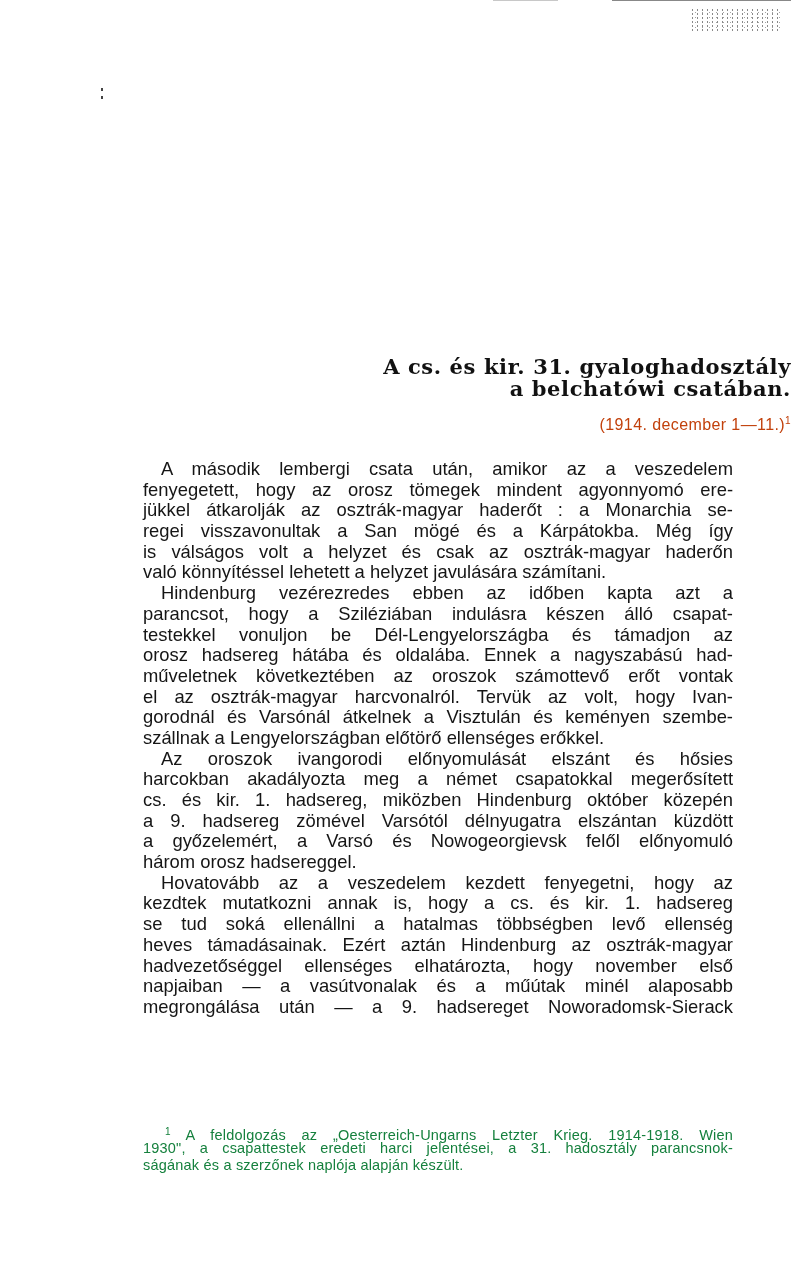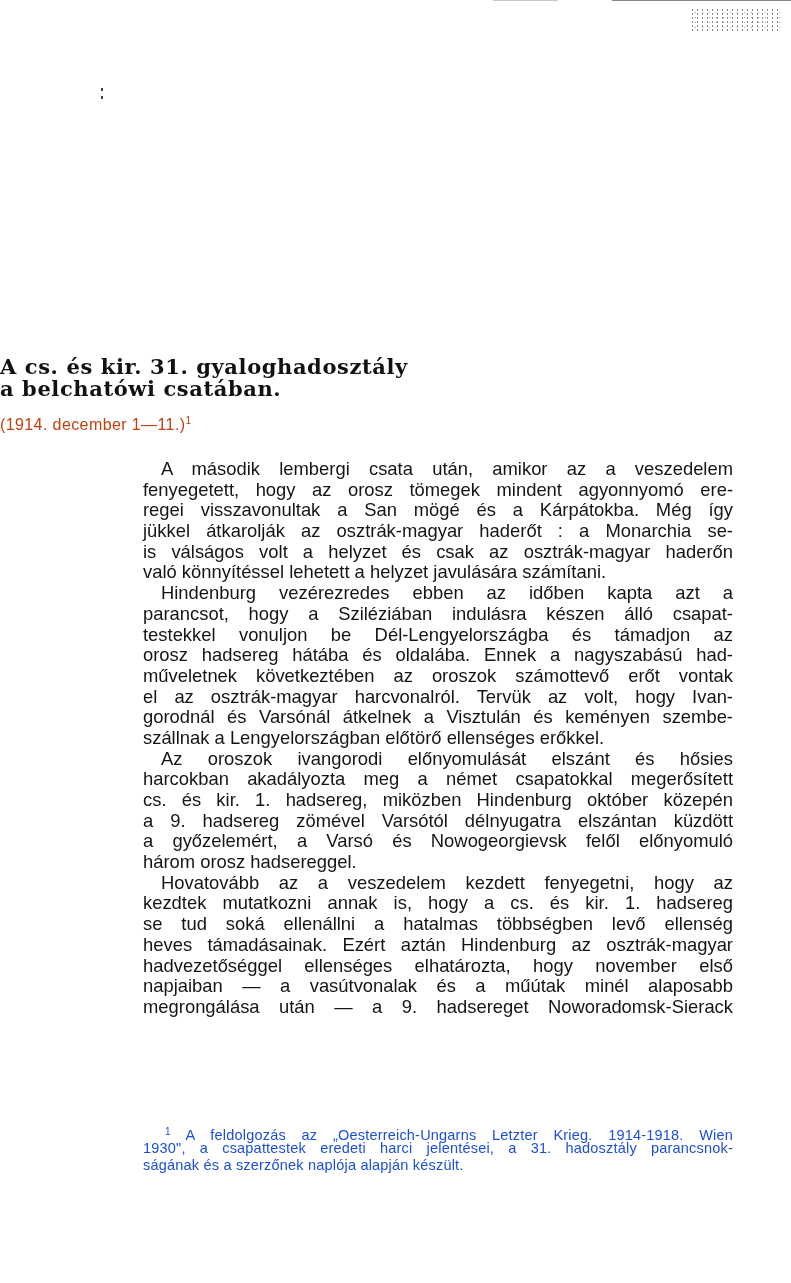--- a/index.html
+++ b/index.html
@@ -40,21 +40,21 @@
       position: absolute;
       width: 2px;
       height: 3px;
       background: #444;
     }
     .title-block {
       position: absolute;
       left: 0;
       top: 356px;
       width: 791px;
-      text-align: left;
+      text-align: right;
     }
     .title-line {
       font-family: "DejaVu Serif", serif;
       font-weight: bold;
       font-size: 21px;
       line-height: 22px;
       letter-spacing: 0.6px;
       color: #111;
     }
     .subtitle {
@@ -96,21 +96,21 @@
     }
     .fn-line {
       display: block;
       height: 17px;
       line-height: 17px;
       font-family: "Liberation Sans", sans-serif;
       font-size: 14.5px;
       white-space: nowrap;
       text-align: justify;
       text-align-last: justify;
-      color: #1d4ed8;
+      color: #15803d;
       letter-spacing: 0.2px;
     }
     .fn-line.indent { padding-left: 22px; }
     .fn-line.last { text-align-last: left; }
     .fn-line sup {
       font-size: 10px;
       vertical-align: 5px;
     }
   </style>
 </head>
@@ -124,22 +124,22 @@
 
 <div class="title-block">
   <div class="title-line">A cs. és kir. 31. gyaloghadosztály</div>
   <div class="title-line">a belchatówi csatában.</div>
   <div class="subtitle"><span>(1914. december 1—11.)</span><sup>1</sup></div>
 </div>
 
 <div class="body-text">
   <span class="line indent">A második lembergi csata után, amikor az a veszedelem</span>
   <span class="line">fenyegetett, hogy az orosz tömegek mindent agyonnyomó ere-</span>
+  <span class="line">jükkel átkarolják az osztrák-magyar haderőt : a Monarchia se-</span>
   <span class="line">regei visszavonultak a San mögé és a Kárpátokba. Még így</span>
-  <span class="line">jükkel átkarolják az osztrák-magyar haderőt : a Monarchia se-</span>
   <span class="line">is válságos volt a helyzet és csak az osztrák-magyar haderőn</span>
   <span class="line last">való könnyítéssel lehetett a helyzet javulására számítani.</span>
   <span class="line indent">Hindenburg vezérezredes ebben az időben kapta azt a</span>
   <span class="line">parancsot, hogy a Sziléziában indulásra készen álló csapat-</span>
   <span class="line">testekkel vonuljon be Dél-Lengyelországba és támadjon az</span>
   <span class="line">orosz hadsereg hátába és oldalába. Ennek a nagyszabású had-</span>
   <span class="line">műveletnek következtében az oroszok számottevő erőt vontak</span>
   <span class="line">el az osztrák-magyar harcvonalról. Tervük az volt, hogy Ivan-</span>
   <span class="line">gorodnál és Varsónál átkelnek a Visztulán és keményen szembe-</span>
   <span class="line last">szállnak a Lengyelországban előtörő ellenséges erőkkel.</span>

